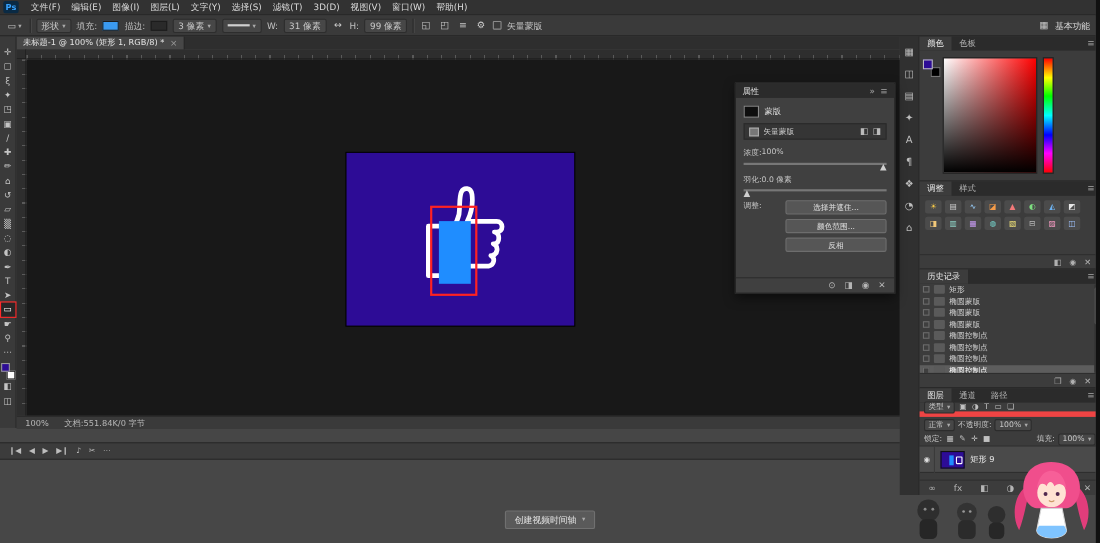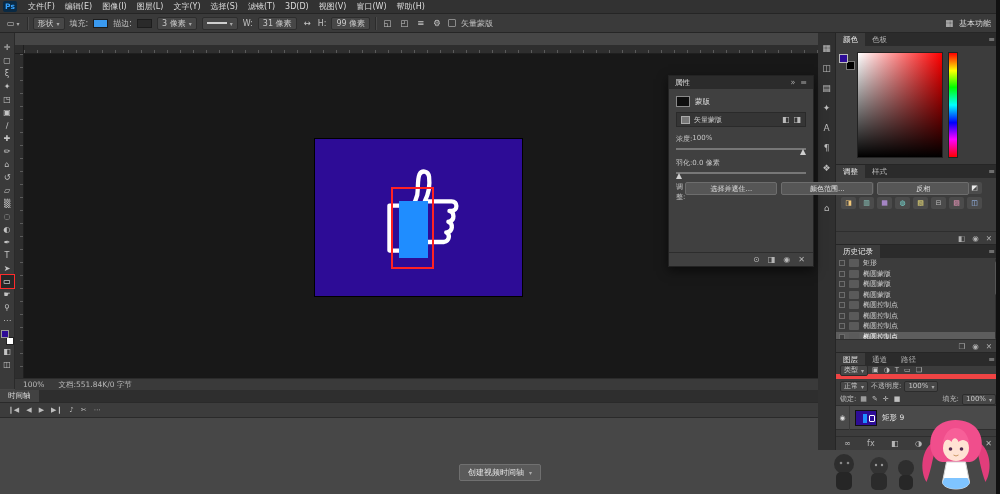--- a/index.html
+++ b/index.html
@@ -107,21 +107,21 @@
 .pp-row1{display:flex;align-items:center;gap:5px;margin:7px 7px 5px;font-size:7.5px;color:#ddd}
 .mthumb{width:14px;height:11px;background:#0e0e0e;border:1px solid #8a8a8a}
 .vmrow{margin:0 7px 7px;height:15px;background:#353535;border:1px solid #2a2a2a;display:flex;align-items:center;gap:4px;padding:0 4px;font-size:7px;color:#ccc}
 .vmrow .mi{width:9px;height:8px;background:#777;border:1px solid #aaa}
 .vmrow .r{margin-left:auto;display:flex;gap:4px;font-size:8px;color:#bbb}
 .srow{display:flex;margin:0 7px;font-size:7px;color:#c6c6c6}
 .track{position:relative;height:2px;background:#777;margin:4px 7px 8px}
 .tthumb{position:absolute;top:1px;width:0;height:0;border-left:3.5px solid transparent;border-right:3.5px solid transparent;border-bottom:6px solid #cfcfcf}
 .tthumb.right{right:0}.tthumb.left{left:0}
 .refine{display:flex;margin:2px 7px 0;font-size:7px;color:#c6c6c6}
-.refine .btns{margin-left:auto;display:flex;flex-direction:row;gap:4px}
+.refine .btns{margin-left:auto;display:flex;flex-direction:column;gap:4px}
 .pbtn{width:92px;height:13px;background:#565656;border:1px solid #6d6d6d;border-radius:2px;font-size:7px;color:#e0e0e0;text-align:center;line-height:12px}
 .pp-foot{position:absolute;bottom:0;left:0;right:0;height:14px;border-top:1px solid #2d2d2d;display:flex;align-items:center;justify-content:flex-end;gap:8px;padding:0 8px;font-size:8px;color:#b5b5b5}
 
 
 .mascot{position:absolute;right:2px;bottom:0;width:76px;height:78px;z-index:50}
 .doodles{position:absolute;right:76px;bottom:0;width:96px;height:52px;z-index:49}
 </style>
 </head>
 <body>
 
@@ -207,43 +207,46 @@
     <div class="tool">⋯</div>
     <div class="tb-swatches">
       <div class="tb-bg"></div>
       <div class="tb-fg"></div>
     </div>
     <div class="tool">◧</div>
     <div class="tool">◫</div>
     <div class="red-box"></div>
   </div>
 
+  <div class="tabbar">
+    <div class="doc-tab">
+      <span>未标题-1 @ 100% (矩形 1, RGB/8) *</span>
+      <span class="tab-close">×</span>
+    </div>
+  </div>
 
   <div class="ruler-corner"></div>
   <div class="ruler-h"></div>
   <div class="ruler-v"></div>
   <div class="viewport">
     <div class="artboard">
       <svg class="like" viewBox="0 0 80 84">
         <path d="M4,36 h14 v42 H4 Z" fill="none" stroke="#ffffff" stroke-width="4" stroke-linejoin="round"></path>
         <path d="M18,42 C24,40 28,34 30,26 C31,18 30,12 32,7 C34,3 40,3 41,9 C42,17 40,26 37,32 L62,32 C68,32 68,41 62,41 L60,41 C65,42 65,50 60,51 L59,51 C64,53 63,60 58,61 L57,61 C61,63 60,69 55,70 L26,70 C22,70 18,66 18,62 Z" fill="none" stroke="#ffffff" stroke-width="4" stroke-linejoin="round"></path>
       </svg>
       <div class="shape-outline"></div>
       <div class="shape-fill"></div>
     </div>
   </div>
 
   <div class="statusbar">
     <span>100%</span>
     <span>文档:551.84K/0 字节</span>
   </div>
 
-  <div class="tl-tabbar">
-    <span class="tl-tab">时间轴</span>
-  </div>
   <div class="tl-controls">
     <span>❙◀</span>
     <span>◀</span>
     <span>▶</span>
     <span>▶❙</span>
     <span>♪</span>
     <span>✂</span>
     <span>⋯</span>
   </div>
   <div class="bottom">

